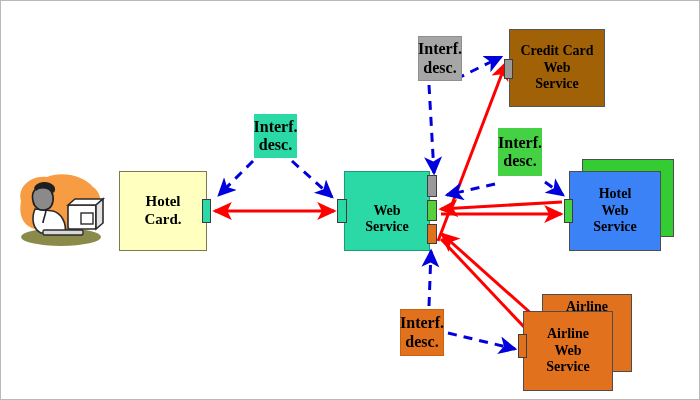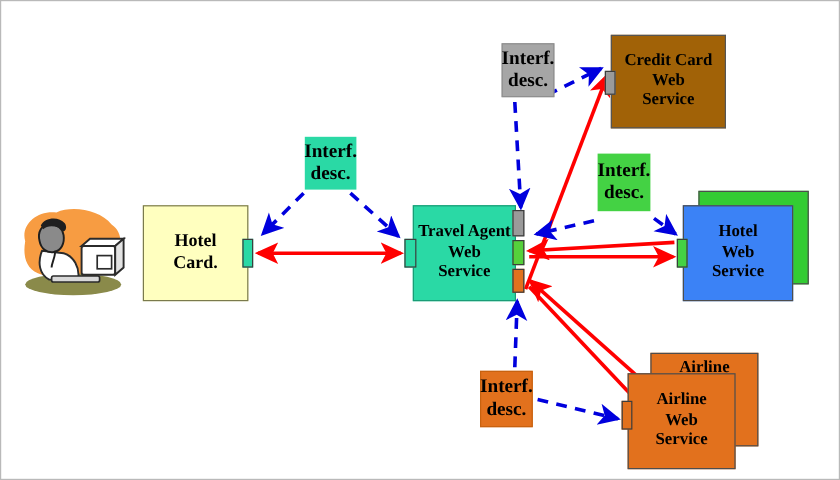--- a/index.html
+++ b/index.html
@@ -176,21 +176,21 @@
     <path d="M83,36 L90,30 L90,54 L83,60 Z" fill="#e3e3e3" stroke="#2b2b2b" stroke-width="1.6"></path>
     <rect x="68" y="44" width="12" height="11" fill="#ffffff" stroke="#2b2b2b" stroke-width="1.4"></rect>
     <rect x="30" y="61" width="40" height="5" rx="1.5" fill="#d9d9d9" stroke="#2b2b2b" stroke-width="1.4"></rect>
   </svg>
 
   <div class="node" id="client-appl">
     <span class="lbl"><span>Hotel</span><br><span>Card.</span></span>
   </div>
 
   <div class="node" id="travel-agent">
-    <span class="lbl"><span>Travel Agent</span><br><span>Web</span><br><span>Service</span></span>
+    <span class="lbl"><br><span>Web</span><br><span>Service</span></span>
   </div>
 
   <div class="node" id="credit-card">
     <span class="lbl"><span>Credit Card</span><br><span>Web</span><br><span>Service</span></span>
   </div>
 
   <div class="node" id="hotel-back"></div>
   <div class="node" id="hotel-front">
     <span class="lbl"><span>Hotel</span><br><span>Web</span><br><span>Service</span></span>
   </div>

